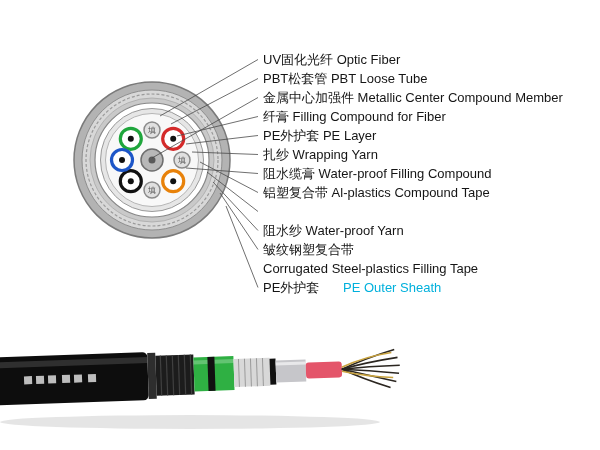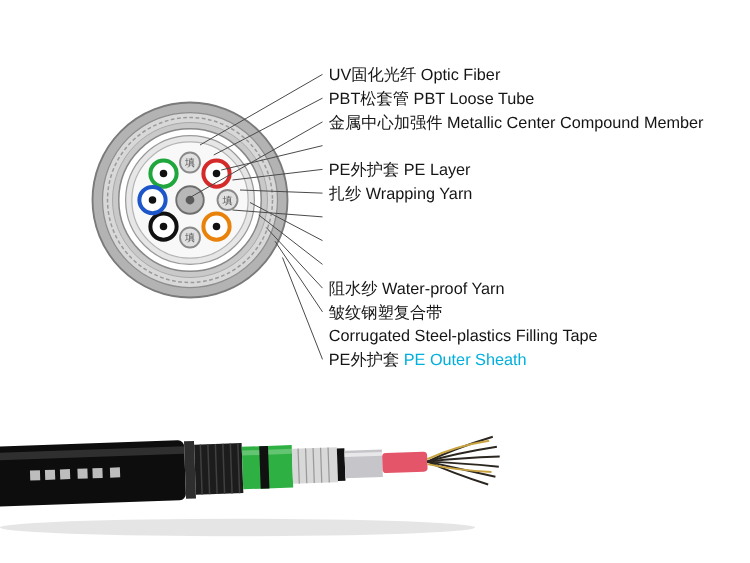--- a/index.html
+++ b/index.html
@@ -7,21 +7,21 @@
     position:relative;width:600px;height:450px;background:#ffffff;overflow:hidden;
     font-family:"Liberation Sans","DejaVu Sans",sans-serif;
   }
   .diagram-svg{position:absolute;left:70px;top:78px;}
   .lines-svg{position:absolute;left:0;top:0;pointer-events:none;}
   .photo-svg{position:absolute;left:0;top:316px;}
   .label{
     position:absolute;left:263px;font-size:13px;line-height:19px;height:19px;
     color:#151515;white-space:nowrap;
   }
-  .accent{color:#00b0dc;}
+  .accent{color:#00b0dc;margin-left:20px;}
 </style>
 </head>
 <body>
 
 <div class="stage">
 
   <svg class="diagram-svg" width="164" height="164" viewBox="0 0 164 164">
 
     <circle cx="82" cy="82" r="78" stroke="#7a7a7a" stroke-width="1.5" fill="#b3b3b3"></circle>
     <circle cx="82" cy="82" r="70" stroke="#8e8e8e" stroke-width="1" fill="#d8d8d8"></circle>
@@ -83,22 +83,25 @@
       <line x1="258" y1="211.5" x2="207" y2="172"></line>
       <line x1="258" y1="230.5" x2="213" y2="182"></line>
       <line x1="258" y1="249.5" x2="220" y2="193"></line>
       <line x1="258" y1="287.5" x2="226" y2="206"></line>
     </g>
   </svg>
 
   <div class="label" style="top:50px">UV固化光纤 Optic Fiber</div>
   <div class="label" style="top:69px">PBT松套管 PBT Loose Tube</div>
   <div class="label" style="top:88px">金属中心加强件 Metallic Center Compound Member</div>
+  <div class="label" style="top:107px">纤膏 Filling Compound for Fiber</div>
   <div class="label" style="top:126px">PE外护套 PE Layer</div>
   <div class="label" style="top:145px">扎纱 Wrapping Yarn</div>
+  <div class="label" style="top:164px">阻水缆膏 Water-proof Filling Compound</div>
+  <div class="label" style="top:183px">铝塑复合带 Al-plastics Compound Tape</div>
   <div class="label" style="top:221px">阻水纱 Water-proof Yarn</div>
   <div class="label" style="top:240px">皱纹钢塑复合带</div>
   <div class="label" style="top:259px">Corrugated Steel-plastics Filling Tape</div>
   <div class="label" style="top:278px">
     <span>PE外护套 </span>
     <span class="accent">PE Outer Sheath</span>
   </div>
 
   <svg class="photo-svg" width="430" height="130" viewBox="0 0 430 130">
     <ellipse cx="190" cy="106" rx="190" ry="7" fill="rgba(0,0,0,0.10)"></ellipse>

